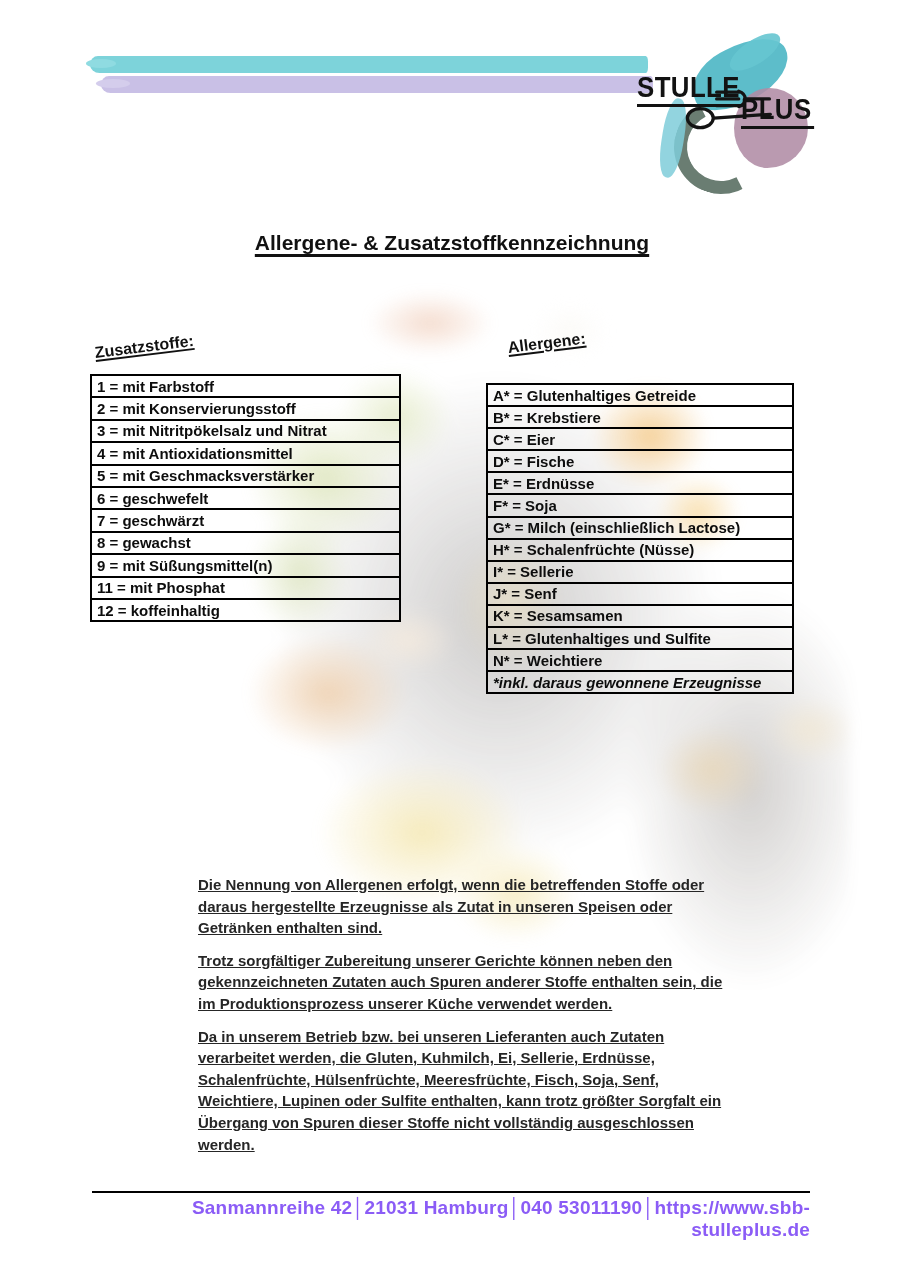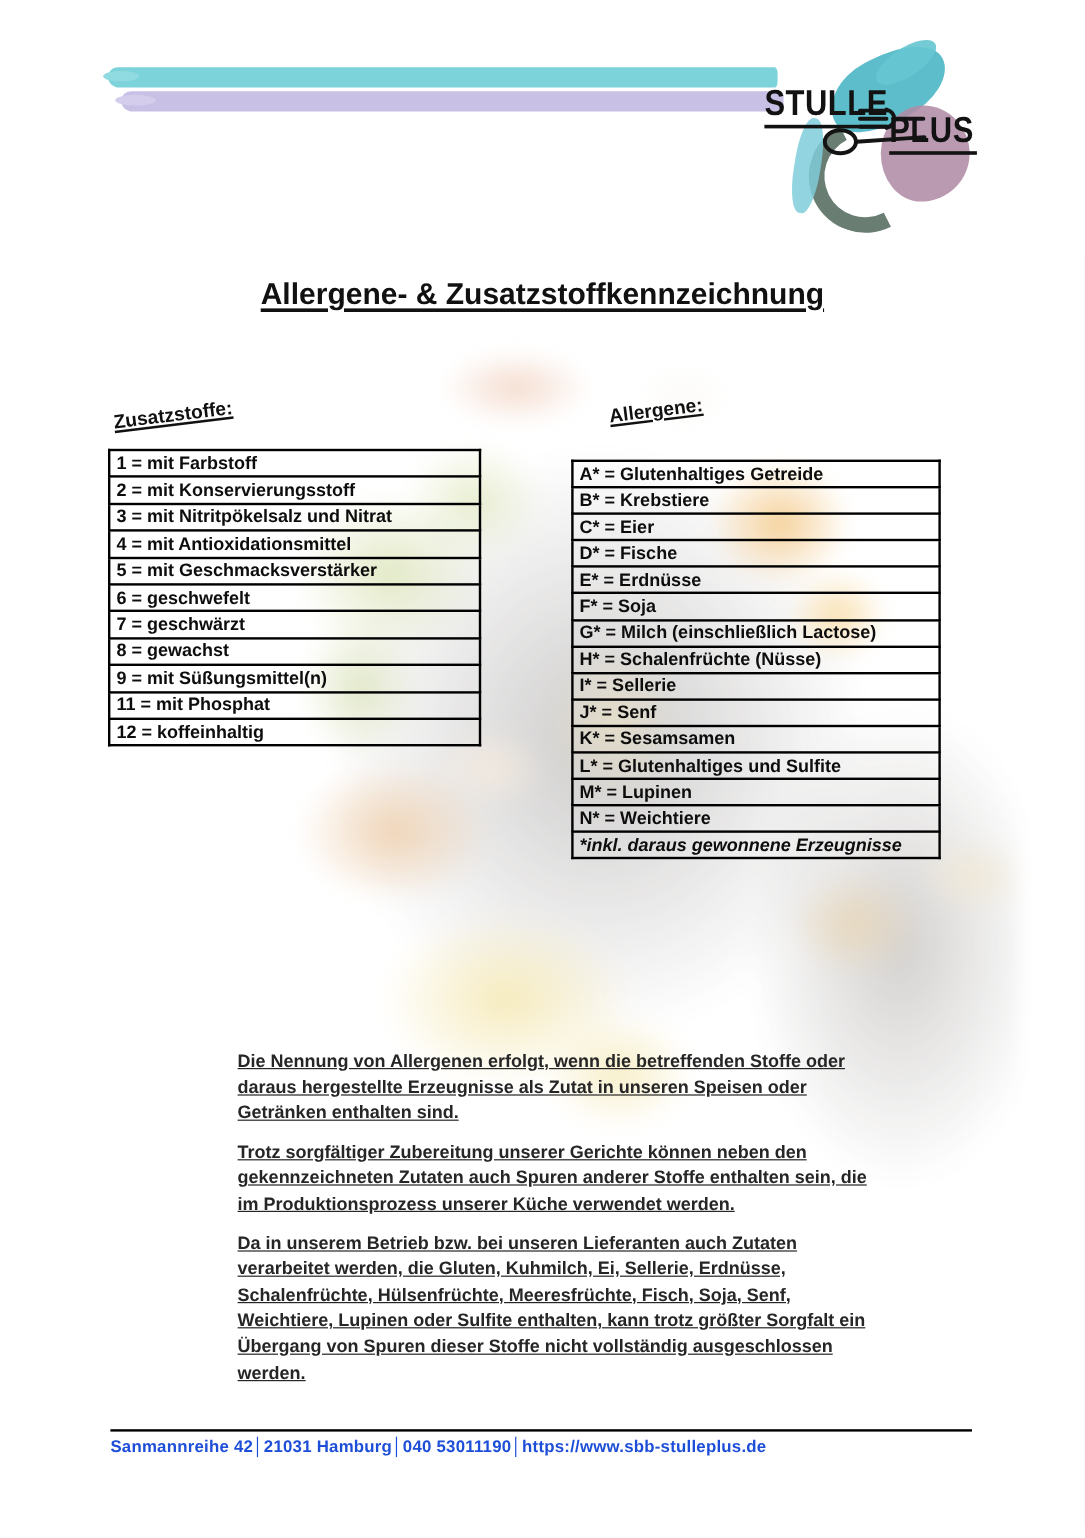--- a/index.html
+++ b/index.html
@@ -53,48 +53,48 @@
       radial-gradient(115px 85px at 178px 425px, rgba(226,171,112,.9), rgba(226,171,112,0) 70%),
       radial-gradient(150px 105px at 272px 565px, rgba(238,217,130,.95),rgba(238,217,130,0) 70%),
       radial-gradient(90px 70px at 365px 625px, rgba(238,217,130,.8),  rgba(238,217,130,0) 70%),
       radial-gradient(80px 65px at 562px 502px, rgba(214,184,132,.9),  rgba(214,184,132,0) 70%),
       radial-gradient(65px 48px at 660px 462px, rgba(229,213,180,.9),  rgba(229,213,180,0) 70%),
       radial-gradient(300px 330px at 350px 350px, rgba(75,70,68,.5),   rgba(75,70,68,0) 75%),
       radial-gradient(170px 270px at 600px 520px, rgba(80,72,66,.45),  rgba(80,72,66,0) 75%);}
 
   
   .title{position:absolute;left:0;right:0;top:231px;margin:0;text-align:center;
-      font-size:25px;font-weight:bold;color:#111;
+      font-size:21px;font-weight:bold;color:#111;
       text-decoration:underline;text-decoration-thickness:2.5px;text-underline-offset:4px;}
 
   
   .sec-label{position:absolute;font-size:16px;font-weight:bold;color:#111;
       transform:rotate(-7deg);transform-origin:left bottom;
       text-decoration:underline;text-decoration-thickness:2px;text-underline-offset:2px;}
   .sec-label.zu{left:96px;top:344px;}
   .sec-label.al{left:509px;top:339px;}
 
   
   table.tbl{position:absolute;border-collapse:collapse;border:2px solid #000;background:transparent;}
   table.tbl td{border:2px solid #000;font-size:15px;font-weight:bold;color:#0d0d0d;
       padding:0 4px 0 5px;white-space:nowrap;vertical-align:middle;}
   table.tbl.left{left:90px;top:374px;width:311px;}
   table.tbl.left td{height:20.4px;}
-  table.tbl.right{left:476px;top:383px;width:308px;}
+  table.tbl.right{left:486px;top:383px;width:308px;}
   table.tbl.right td{height:20.1px;}
   table.tbl td.footnote{font-style:italic;}
 
   
   .paras{position:absolute;left:198px;top:874px;width:526px;}
   .paras p{margin:0 0 11px 0;font-size:15px;line-height:21.6px;font-weight:bold;color:#262626;text-decoration:underline;}
 
   
   .footer-rule{position:absolute;left:92px;top:1191px;width:718px;height:2px;background:#000;}
-  .footer{position:absolute;left:92px;top:1197px;width:718px;text-align:left;
-      font-size:14px;font-weight:bold;color:#1d4ed8;letter-spacing:.2px;}
+  .footer{position:absolute;left:92px;top:1197px;width:718px;text-align:right;
+      font-size:19px;font-weight:bold;color:#8b5cf6;letter-spacing:.2px;}
 </style>
 </head>
 <body>
 
 <div class="page">
 
   <div class="stripe teal"></div>
   <div class="stripe lav"></div>
 
   <div class="logo">
@@ -191,23 +191,20 @@
         <tr>
           <td>J* = Senf</td>
         </tr>
         <tr>
           <td>K* = Sesamsamen</td>
         </tr>
         <tr>
           <td>L* = Glutenhaltiges und Sulfite</td>
         </tr>
         <tr>
-          <td>M* = Lupinen</td>
-        </tr>
-        <tr>
           <td>N* = Weichtiere</td>
         </tr>
         <tr>
           <td class="footnote">*inkl. daraus gewonnene Erzeugnisse</td>
         </tr>
       </tbody>
   </table>
 
   <div class="paras">
     <p>Die Nennung von Allergenen erfolgt, wenn die betreffenden Stoffe oder daraus hergestellte Erzeugnisse als Zutat in unseren Speisen oder Getränken enthalten sind.</p>

